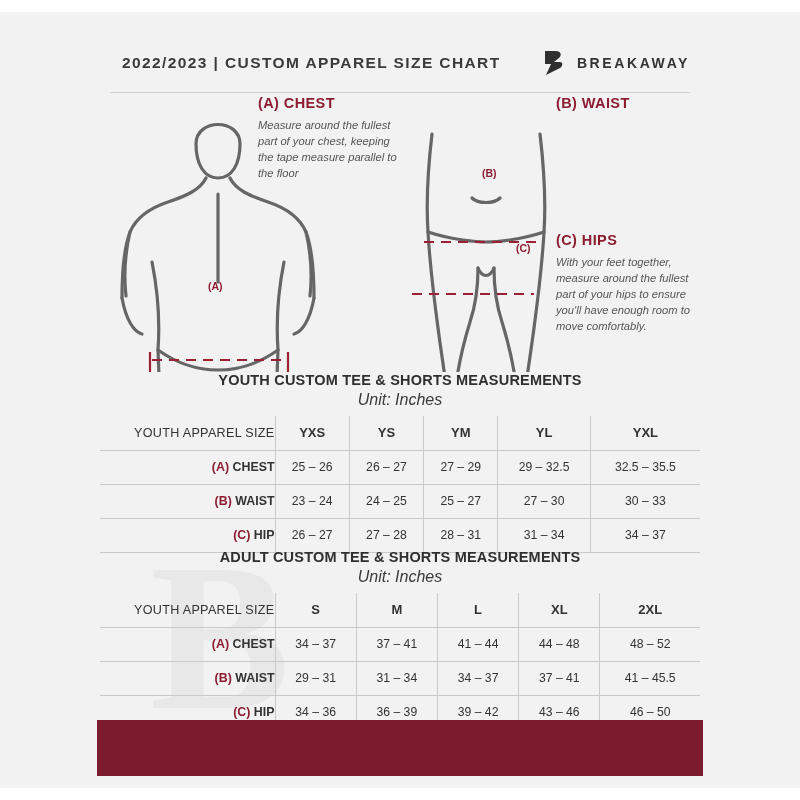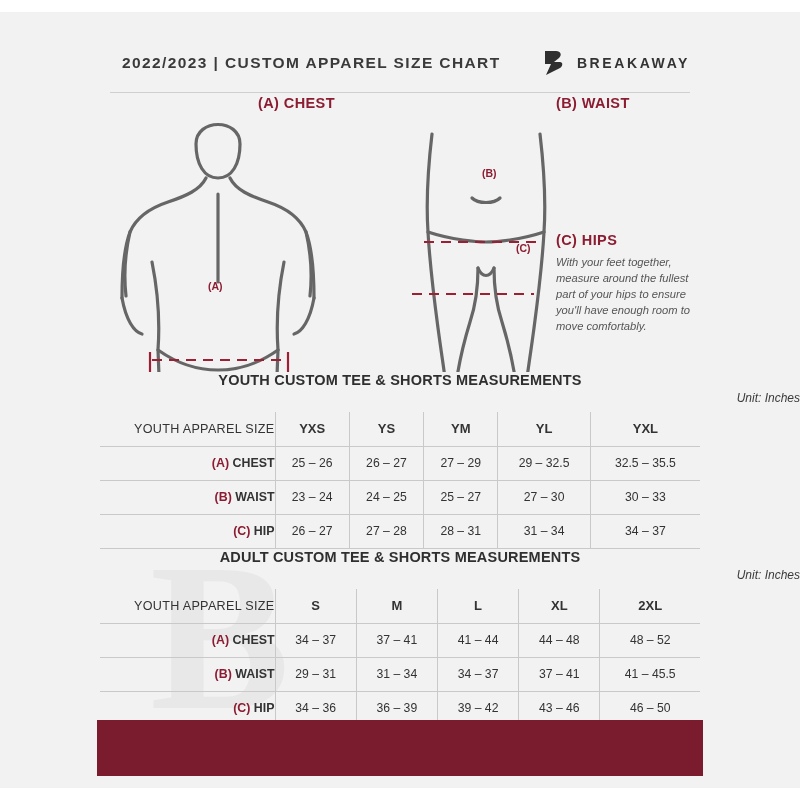--- a/index.html
+++ b/index.html
@@ -137,22 +137,22 @@
   
   .tbl-block { position: absolute; left: 0; width: 800px; z-index: 2; }
   .tbl-title {
     text-align: center;
     font-size: 14.5px;
     font-weight: bold;
     color: #2f2f2f;
     letter-spacing: 0.2px;
   }
   .tbl-unit {
-    text-align: right;
-    font-size: 12px;
+    text-align: center;
+    font-size: 16px;
     font-style: italic;
     color: #3a3a3a;
     margin-top: 3px;
     margin-bottom: 7px;
   }
   table.sizes {
     border-collapse: collapse;
     margin: 0 auto;
     width: 600px;
     background: transparent;
@@ -246,20 +246,21 @@
           <path d="M288 270 L288 292"></path>
         </g>
       </svg>
 
       <span class="marker" style="left:208px; top:198px;">(A)</span>
       <span class="marker" style="left:482px; top:85px;">(B)</span>
       <span class="marker" style="left:516px; top:160px;">(C)</span>
 
       <div class="callout cA">
         <div class="callout-title">(A) CHEST</div>
+        <div class="callout-body">Measure around the fullest part of your chest, keeping the tape measure parallel to the floor</div>
       </div>
       <div class="callout cB">
         <div class="callout-title">(B) WAIST</div>
       </div>
       <div class="callout cC">
         <div class="callout-title">(C) HIPS</div>
         <div class="callout-body">With your feet together, measure around the fullest part of your hips to ensure you'll have enough room to move comfortably.</div>
       </div>
     </div>
 

